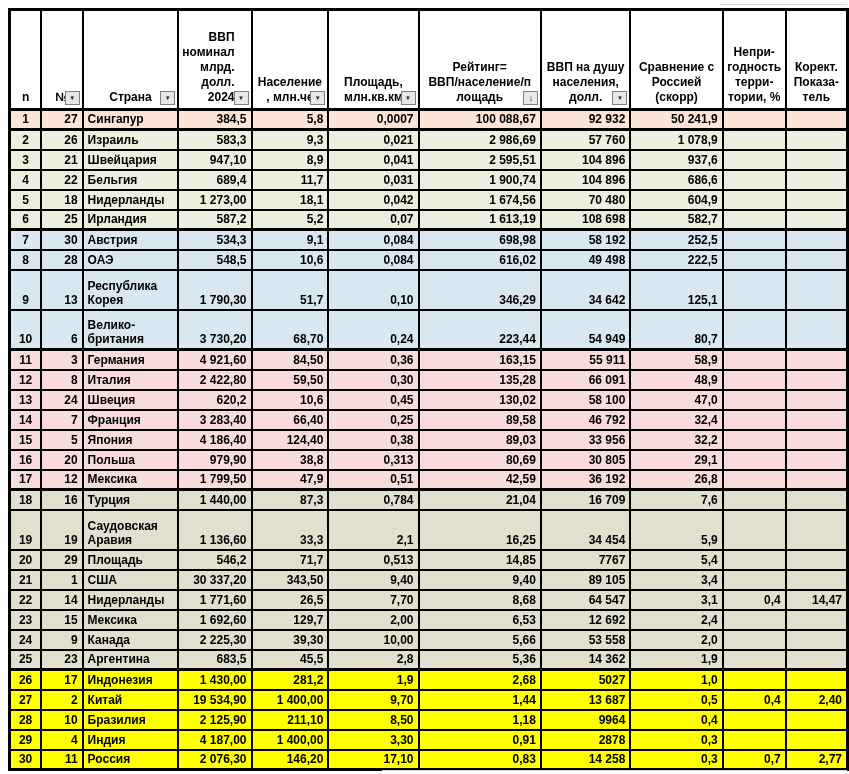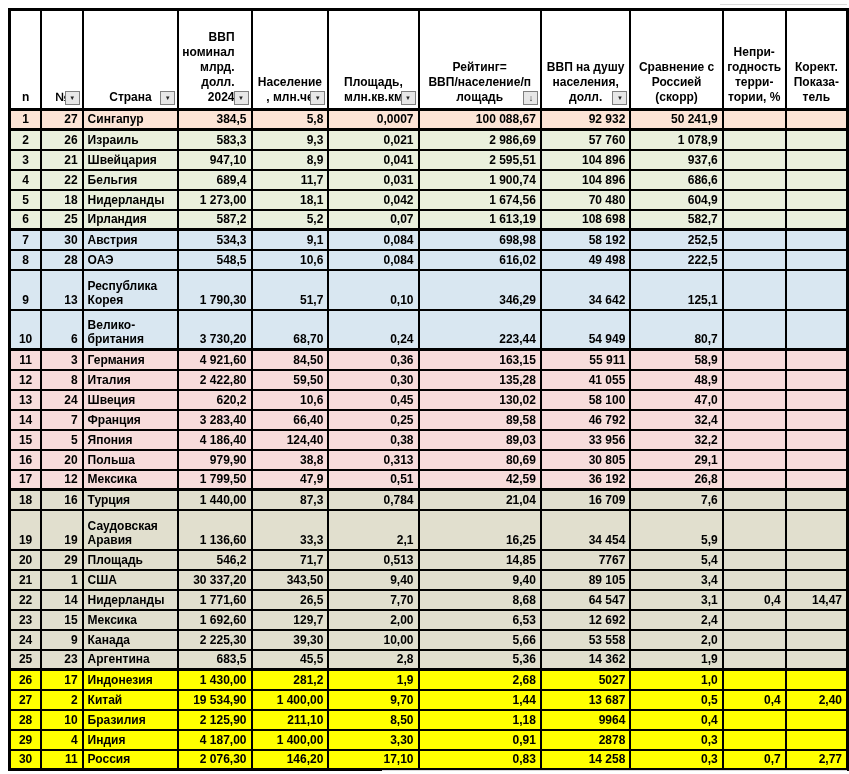--- a/index.html
+++ b/index.html
@@ -237,21 +237,21 @@
           <td class="al-r"></td>
         </tr>
         <tr class="h20" style="background: rgb(247, 220, 219);">
           <td class="al-c">12</td>
           <td class="al-r">8</td>
           <td class="al-l">Италия</td>
           <td class="al-r">2 422,80</td>
           <td class="al-r">59,50</td>
           <td class="al-r">0,30</td>
           <td class="al-r">135,28</td>
-          <td class="al-r">41 055</td>
+          <td class="al-r">66 091</td>
           <td class="al-r">48,9</td>
           <td class="al-r"></td>
           <td class="al-r"></td>
         </tr>
         <tr class="h20" style="background: rgb(247, 220, 219);">
           <td class="al-c">13</td>
           <td class="al-r">24</td>
           <td class="al-l">Швеция</td>
           <td class="al-r">620,2</td>
           <td class="al-r">10,6</td>

